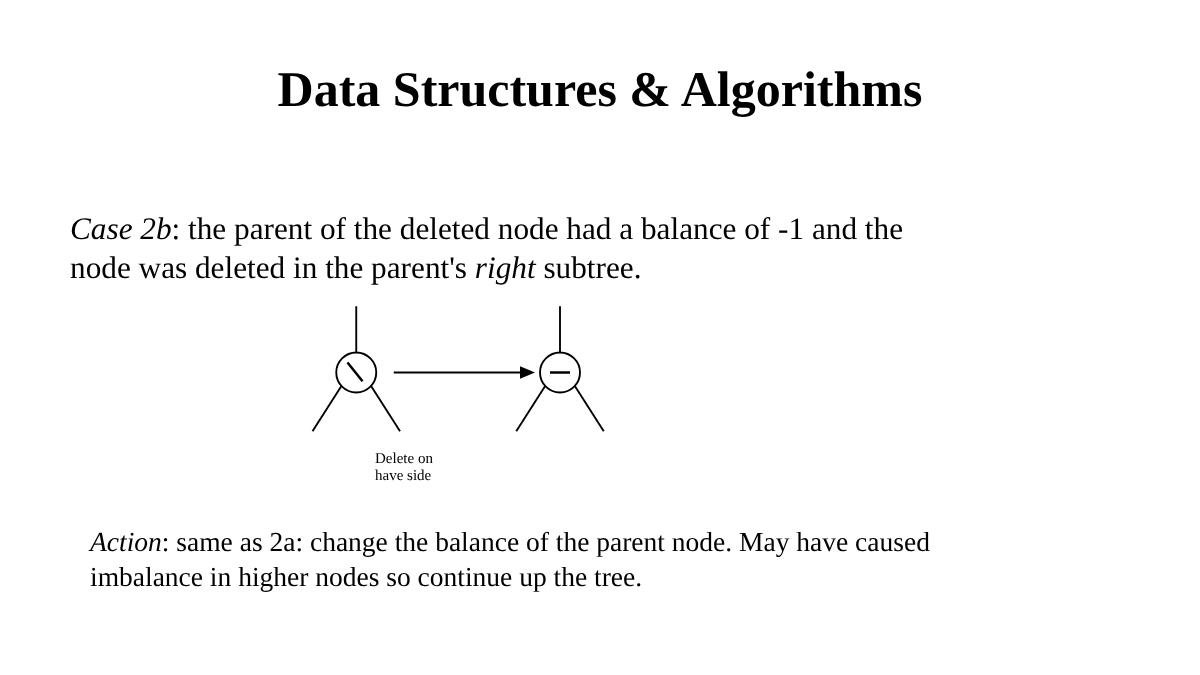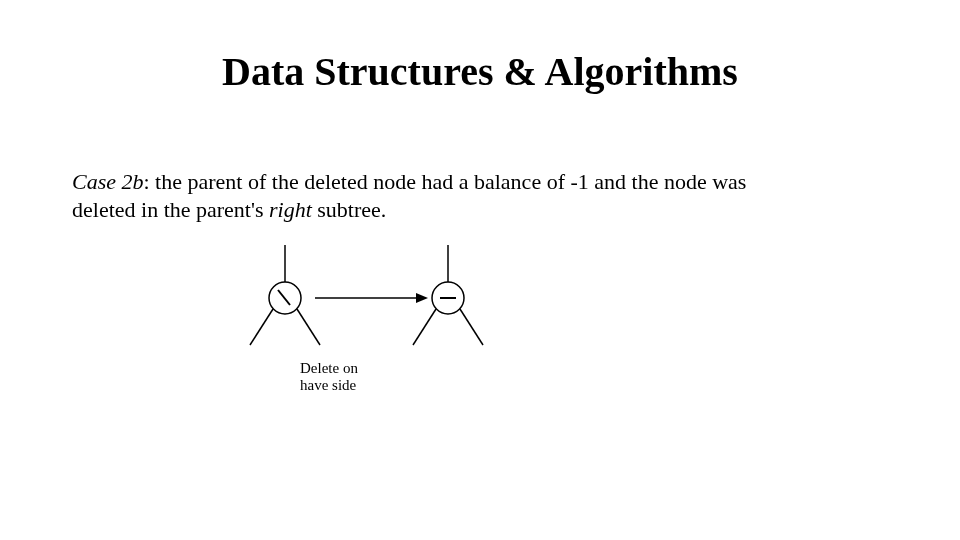--- a/index.html
+++ b/index.html
@@ -21,39 +21,39 @@
     top: 48px;
     left: 0;
     width: 960px;
     text-align: center;
     font-size: 40px;
     font-weight: bold;
   }
   .case-block {
     position: absolute;
     top: 168px;
-    left: 72px;
+    left: 56px;
     width: 720px;
-    font-size: 22px;
+    font-size: 25px;
     line-height: 1.25;
   }
   .case-label { font-style: italic; }
   .right-word { font-style: italic; }
   .diagram {
     position: absolute;
     top: 240px;
     left: 240px;
     width: 260px;
     height: 140px;
   }
   .delete-caption {
     position: absolute;
     top: 360px;
     left: 300px;
-    font-size: 15px;
+    font-size: 12px;
     line-height: 1.15;
   }
   .action-block {
     position: absolute;
     top: 420px;
     left: 72px;
     width: 760px;
     font-size: 22px;
     line-height: 1.25;
   }
@@ -90,14 +90,17 @@
       <line x1="196" y1="69" x2="173" y2="105" stroke="#000" stroke-width="1.5"></line>
       <line x1="220" y1="69" x2="243" y2="105" stroke="#000" stroke-width="1.5"></line>
     </svg>
   </div>
 
   <div class="delete-caption">
     <span>Delete on</span><br>
     <span>have side</span>
   </div>
 
+  <div class="action-block">
+    <span class="action-label">Action</span><span>: same as 2a: change the balance of the parent node. May have caused imbalance in higher nodes so continue up the tree.</span>
+  </div>
 
 </div>
 
 </body></html>

